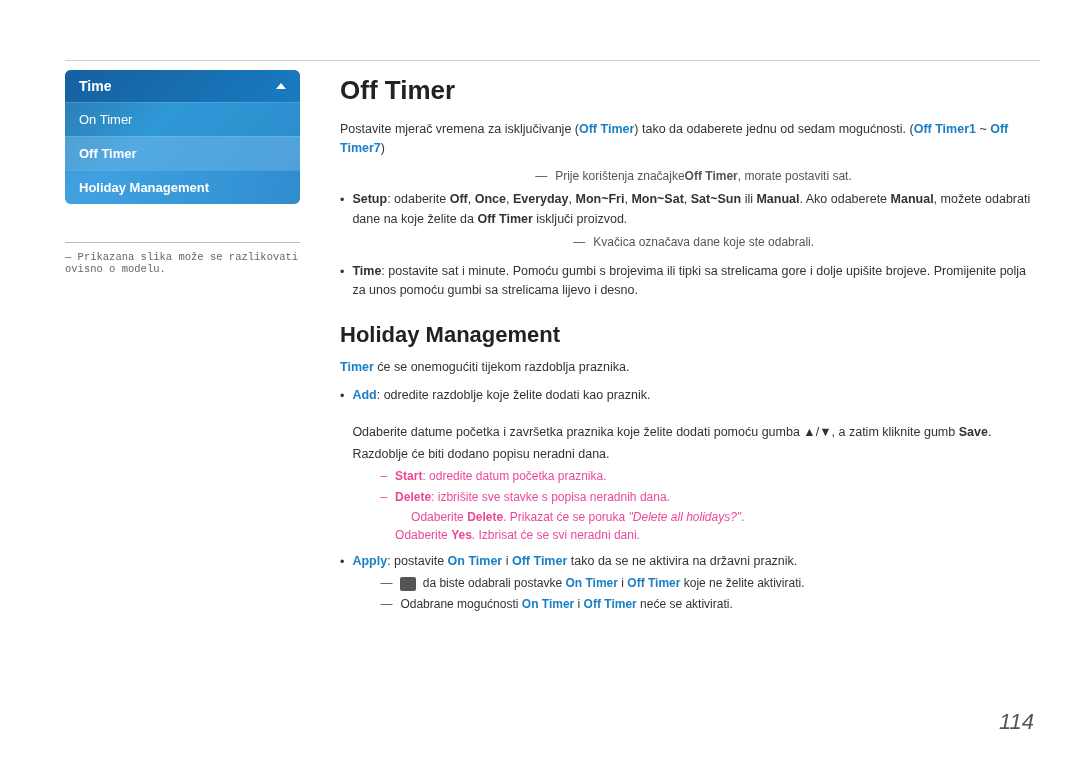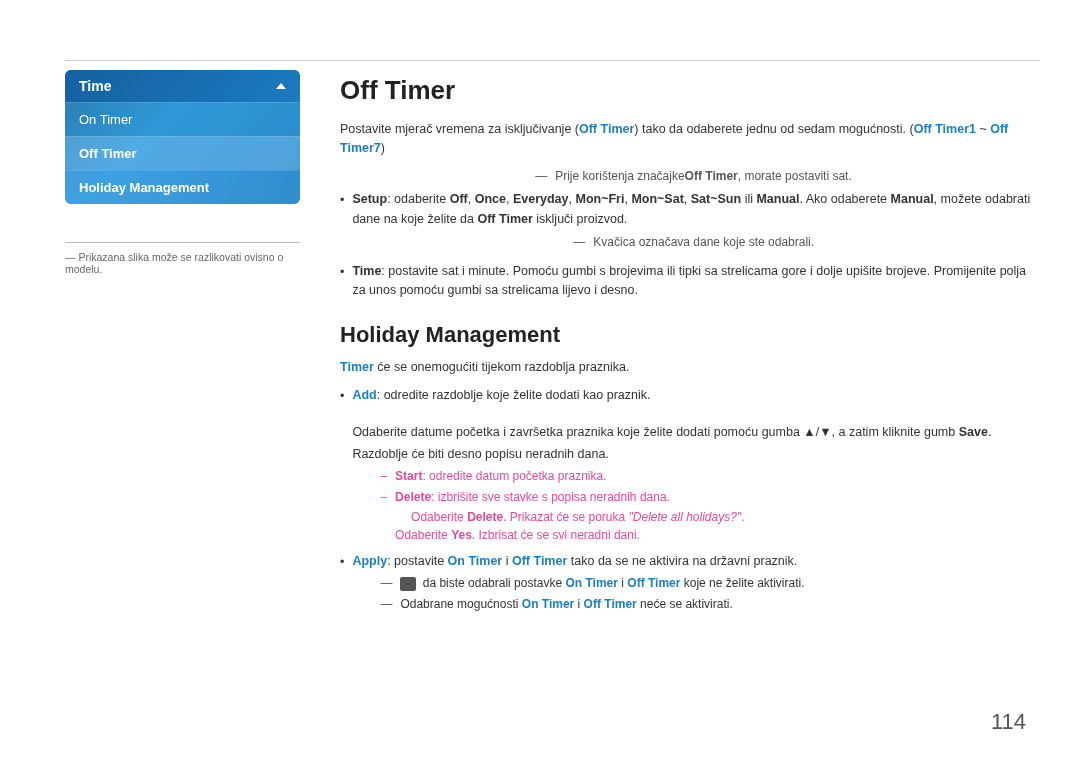--- a/index.html
+++ b/index.html
@@ -91,20 +91,21 @@
       border-right: 5px solid transparent;
       border-top: 6px solid rgba(255,255,255,0.7);
     }
 
     .sidebar-note {
       margin-top: 28px;
       font-size: 10.5px;
       color: #666;
       border-top: 1px solid #bbb;
       padding-top: 8px;
+      font-family: Liberation Mono, monospace;
     }
 
     
     .main-content {
       position: absolute;
       top: 65px;
       left: 340px;
       right: 45px;
     }
 
@@ -200,23 +201,24 @@
     .sub-note::before {
       content: '―';
       margin-right: 8px;
       flex-shrink: 0;
       color: #555;
     }
 
     .page-number {
       position: absolute;
       bottom: 28px;
-      right: 54px;
+      right: 46px;
       font-size: 22px;
       color: #555;
+      font-style: italic;
     }
 
     .quoted {
       font-style: italic;
     }
   </style>
 </head>
 <body>
 
 <div class="top-line"></div>
@@ -274,21 +276,21 @@
     <div class="section-title-holiday">Holiday Management</div>
     <div class="section-body">
       <p>
         <span class="highlight-blue">Timer</span> će se onemogućiti tijekom razdoblja praznika.
       </p>
 
       <div class="bullet-item">
         <div>
           <span class="highlight-blue">Add</span>: odredite razdoblje koje želite dodati kao praznik.<br>
           <span style="display:block; margin-top:18px;">Odaberite datume početka i završetka praznika koje želite dodati pomoću gumba ▲/▼, a zatim kliknite gumb <span class="highlight-bold">Save</span>.</span>
-          <span style="display:block; margin-top:2px;">Razdoblje će biti desno popisu neradnih dana.</span>
+          <span style="display:block; margin-top:2px;">Razdoblje će biti dodano popisu neradni dana.</span>
           <div class="sub-dash">
             <span><span class="highlight-bold">Start</span>: odredite datum početka praznika.</span>
           </div>
           <div class="sub-dash">
             <div>
               <span class="highlight-bold">Delete</span>: izbrišite sve stavke s popisa neradnih dana.<br>
               <span style="display:block; margin-top:2px; margin-left:16px;">Odaberite <span class="highlight-bold">Delete</span>. Prikazat će se poruka <span class="quoted">"Delete all holidays?"</span>.</span>
               <span style="display:block;">Odaberite <span class="highlight-bold">Yes</span>. Izbrisat će se svi neradni dani.</span>
             </div>
           </div>

